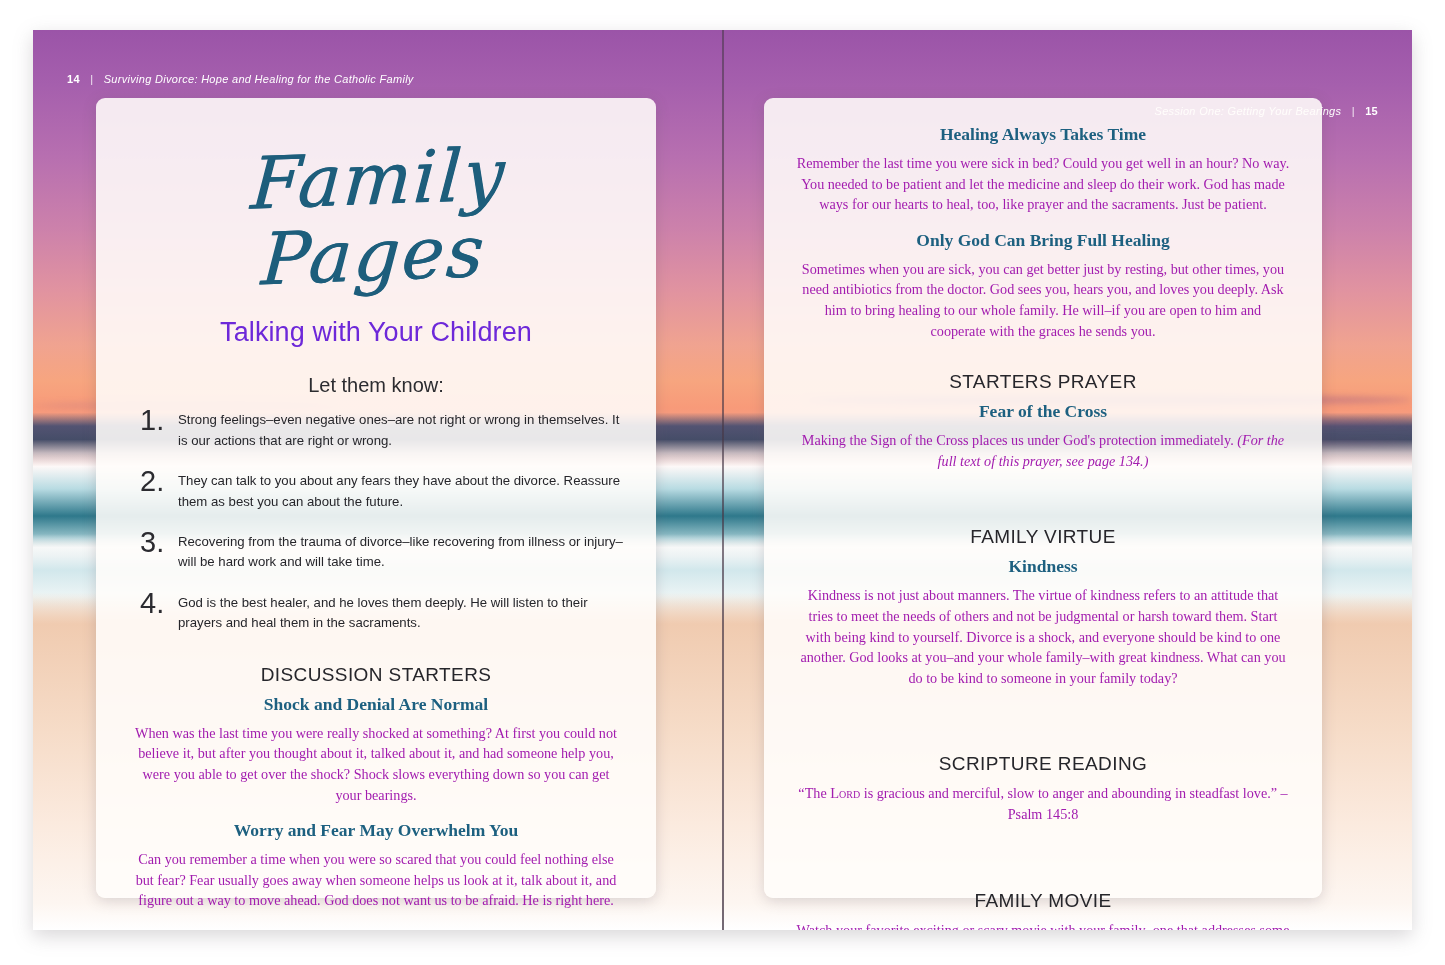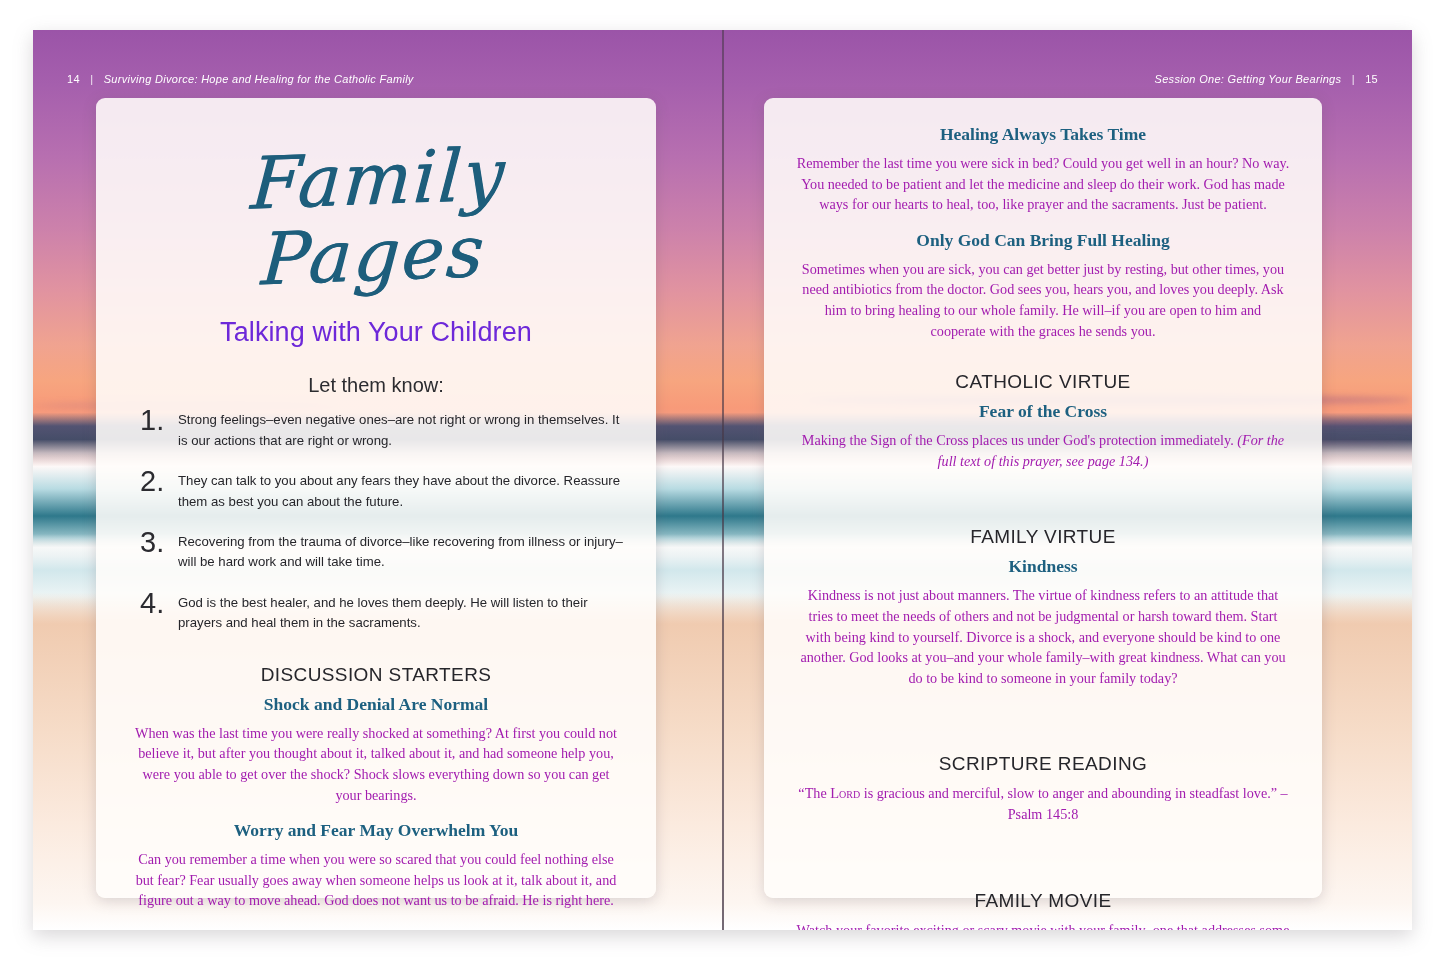--- a/index.html
+++ b/index.html
@@ -99,22 +99,22 @@
   
   .runhead {
     position: absolute;
     top: 43px;
     font-size: 11px;
     color: #ffffff;
     letter-spacing: 0.3px;
     white-space: nowrap;
   }
   .runhead.left { left: 34px; }
-  .runhead.right { right: 34px; }
-  .runhead .num { font-style: normal; font-weight: 400; text-align: right; }
+  .runhead.right { right: 34px; margin-top: 32px; }
+  .runhead .num { font-style: normal; font-weight: 700; text-align: right; }
   .runhead .sep {
     display: inline-block;
     margin: 0 7px;
     color: rgba(255,255,255,0.85);
   }
   .runhead .title {
     font-style: italic;
     font-weight: 400;
   }
 
@@ -280,21 +280,21 @@
   </div>
 
   <div class="panel right">
 
     <div class="sub-head">Healing Always Takes Time</div>
     <p class="body">Remember the last time you were sick in bed? Could you get well in an hour? No way. You needed to be patient and let the medicine and sleep do their work. God has made ways for our hearts to heal, too, like prayer and the sacraments. Just be patient.</p>
 
     <div class="sub-head">Only God Can Bring Full Healing</div>
     <p class="body">Sometimes when you are sick, you can get better just by resting, but other times, you need antibiotics from the doctor. God sees you, hears you, and loves you deeply. Ask him to bring healing to our whole family. He will–if you are open to him and cooperate with the graces he sends you.</p>
 
-    <div class="sec-head">CATHOLIC VIRTUE</div>
+    <div class="sec-head">STARTERS PRAYER</div>
     <div class="sub-head">Fear of the Cross</div>
     <p class="body"><span>Making the Sign of the Cross places us under God's protection immediately. </span><em>(For the full text of this prayer, see page 134.)</em></p>
 
     <div class="spacer-sm"></div>
 
     <div class="sec-head">FAMILY VIRTUE</div>
     <div class="sub-head">Kindness</div>
     <p class="body">Kindness is not just about manners. The virtue of kindness refers to an attitude that tries to meet the needs of others and not be judgmental or harsh toward them. Start with being kind to yourself. Divorce is a shock, and everyone should be kind to one another. God looks at you–and your whole family–with great kindness. What can you do to be kind to someone in your family today?</p>
 
     <div class="spacer-md"></div>

